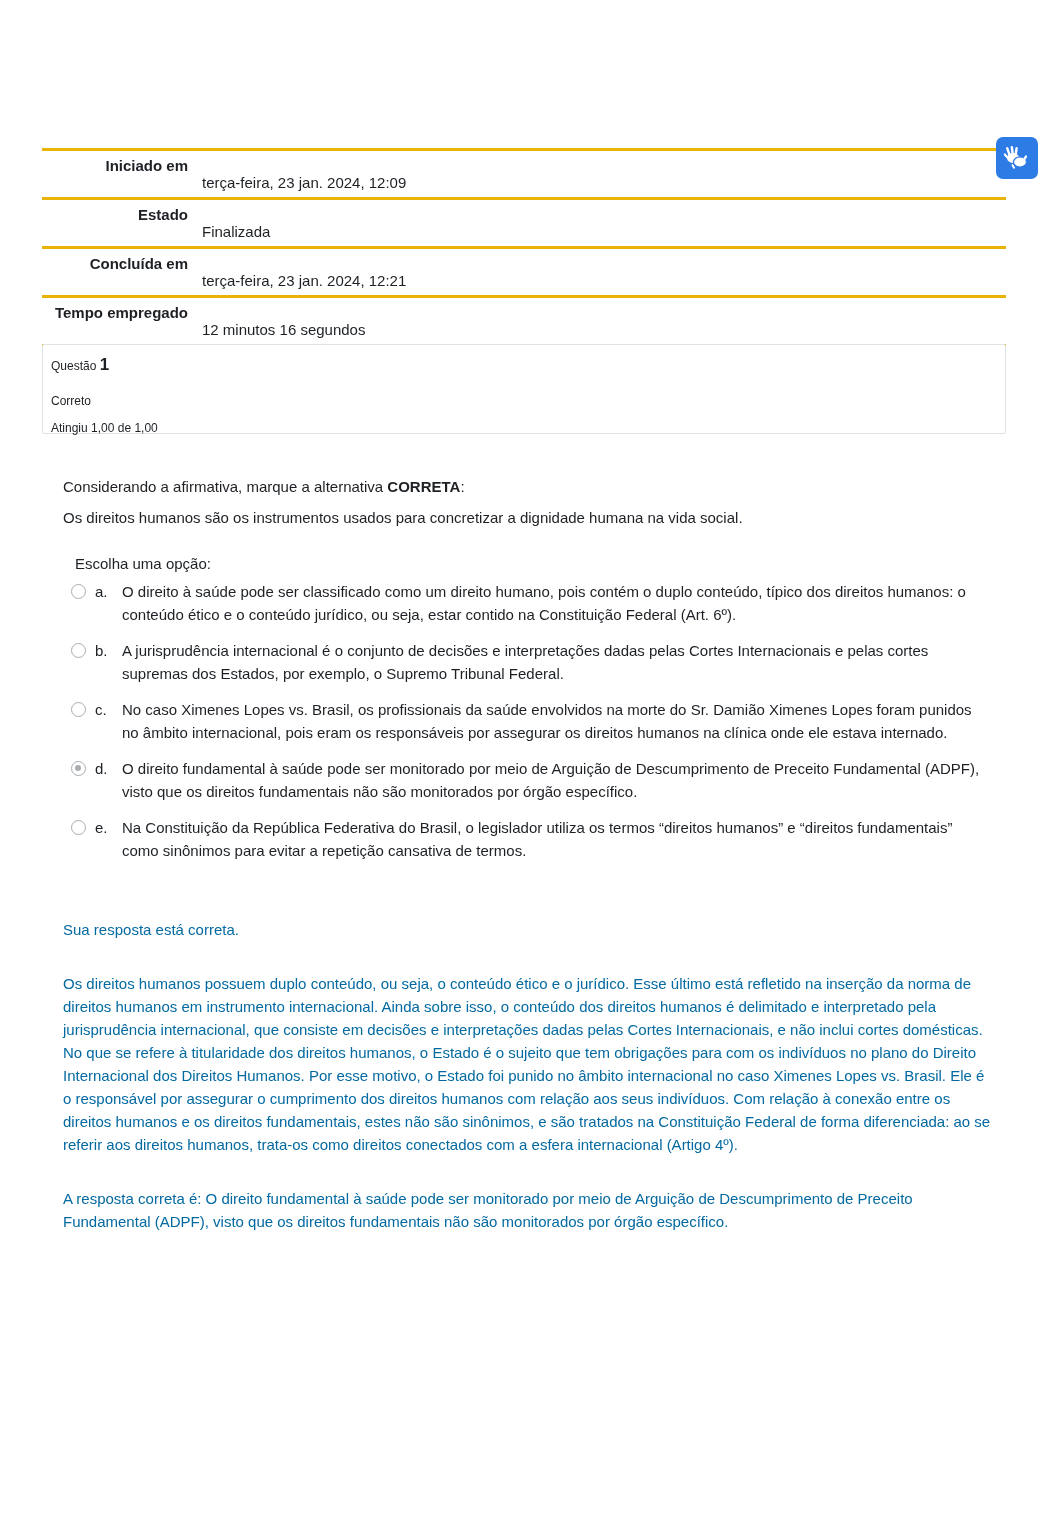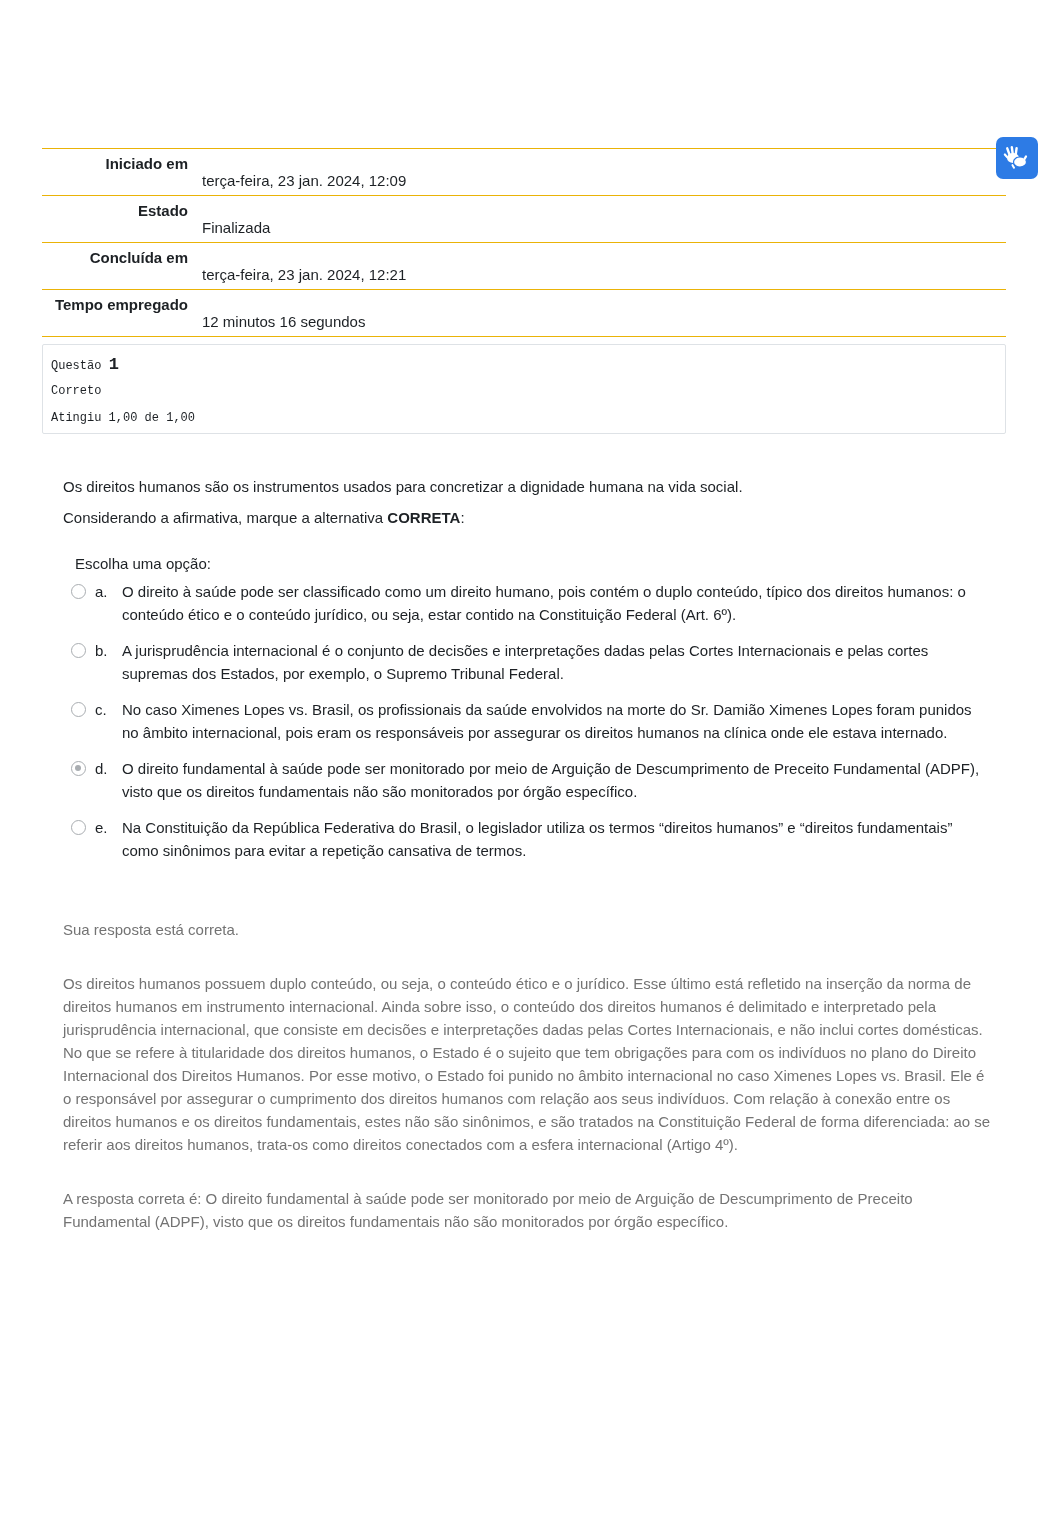--- a/index.html
+++ b/index.html
@@ -13,21 +13,21 @@
     }
     .page { position: relative; width: 1048px; height: 1540px; }
 
     
     .summary {
       position: absolute;
       left: 42px; top: 148px;
       width: 964px;
       border-collapse: collapse;
     }
-    .summary tr { border-top: 1px solid #eab308; }
+    .summary tr { border-top: 3px solid #eab308; }
     .summary tr:last-child { border-bottom: none; }
     .summary th {
       width: 154px;
       text-align: right;
       vertical-align: top;
       font-weight: bold;
       font-size: 15px;
       padding: 3px 8px 3px 0;
       line-height: 23px;
       color: #1d2125;
@@ -56,25 +56,24 @@
     
     .qinfo {
       position: absolute;
       left: 42px; top: 344px;
       width: 964px; height: 90px;
       border: 1px solid #dee2e6;
       border-radius: 2px;
       background: #ffffff;
       padding: 8px 8px;
       font-size: 12px;
-      font-family: Liberation Mono, monospace;
     }
     .qinfo .qno { font-size: 12px; line-height: 24px; }
     .qinfo .qno b { font-size: 17px; font-weight: bold; }
-    .qinfo .state { line-height: 24px; margin-top: 1px; }
+    .qinfo .state { line-height: 24px; margin-top: 11px; }
     .qinfo .grade { line-height: 24px; margin-top: 3px; }
 
     
     .qtext {
       position: absolute;
       left: 63px; top: 476px;
       width: 930px;
       font-size: 15px;
       line-height: 22px;
     }
@@ -120,21 +119,21 @@
       width: 36px;
       padding-left: 9px;
     }
     .atext { flex: 1 1 auto; }
 
     
     .feedback {
       position: absolute;
       left: 63px; top: 918px;
       width: 930px;
-      color: #737373;
+      color: #0369a1;
       font-size: 15px;
       line-height: 23px;
     }
     .feedback .status { margin-bottom: 31px; }
     .feedback .general { margin-bottom: 31px; margin-top: 30px; }
   </style>
 </head>
 <body>
 
 <div class="page">
@@ -179,22 +178,22 @@
     </svg>
   </div>
 
   <div class="qinfo">
     <div class="qno"><span>Questão</span> <b>1</b></div>
     <div class="state">Correto</div>
     <div class="grade">Atingiu 1,00 de 1,00</div>
   </div>
 
   <div class="qtext">
+    <p><span>Considerando a afirmativa, marque a alternativa </span><b>CORRETA</b><span>:</span></p>
     <p>Os direitos humanos são os instrumentos usados para concretizar a dignidade humana na vida social.</p>
-    <p><span>Considerando a afirmativa, marque a alternativa </span><b>CORRETA</b><span>:</span></p>
   </div>
 
   <div class="prompt">Escolha uma opção:</div>
 
   <div class="answers">
     <div class="answer">
       <span class="radio"></span>
       <span class="letter">a.</span>
       <span class="atext">O direito à saúde pode ser classificado como um direito humano, pois contém o duplo conteúdo, típico dos direitos humanos: o conteúdo ético e o conteúdo jurídico, ou seja, estar contido na Constituição Federal (Art. 6º).</span>
     </div>

